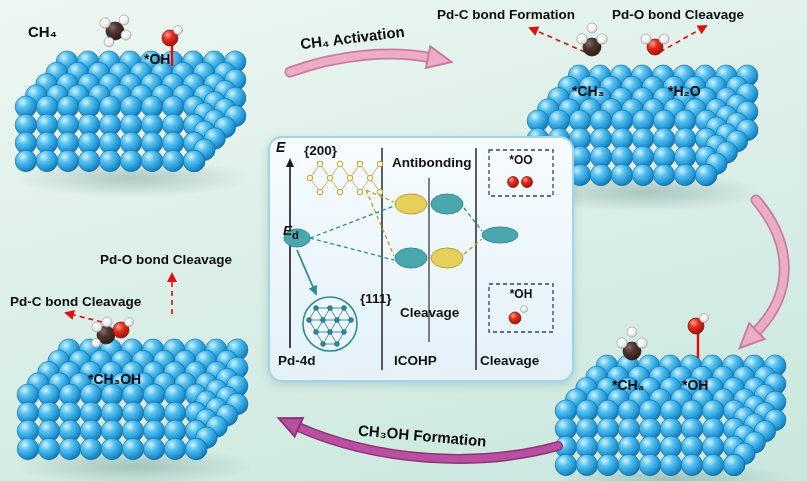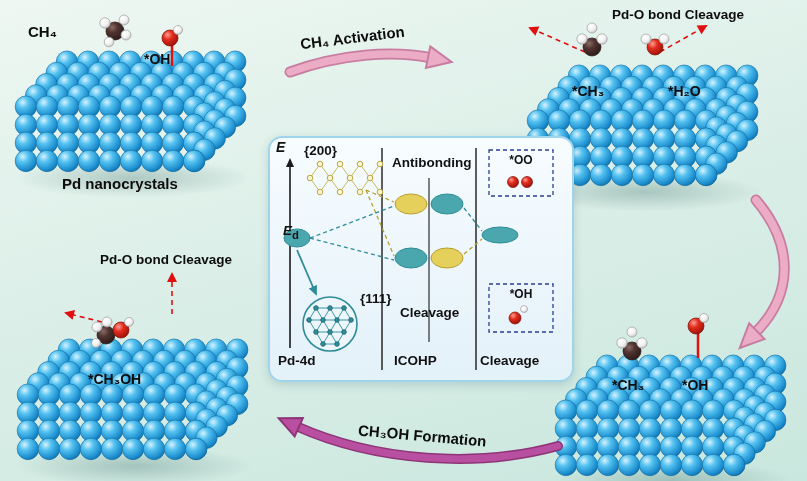--- a/index.html
+++ b/index.html
@@ -611,24 +611,25 @@
     <span class="ilbl t13" style="left:122px;top:18px">Antibonding</span>
     <span class="ilbl t13" style="left:130px;top:168px">Cleavage</span>
     <span class="ilbl t13" style="left:124px;top:216px">ICOHP</span>
     <span class="ilbl t13" style="left:210px;top:216px">Cleavage</span>
     <span class="ilbl t12" style="left:219px;top:16px;width:64px;text-align:center">*OO</span>
     <span class="ilbl t12" style="left:219px;top:150px;width:64px;text-align:center">*OH</span>
   </div>
 
   <span class="lbl t15" style="left:28px;top:24px">CH₄</span>
   <span class="lbl t14" style="left:144px;top:52px">*OH</span>
-  <span class="lbl t15" style="left:62px;top:176px">Pd nanocrystals</span>
   <span class="lbl t15" style="left:300px;top:30px;transform:rotate(-7deg)">CH₄ Activation</span>
+  <span class="lbl t13" style="left:437px;top:8px">Pd-C bond Formation</span>
   <span class="lbl t13" style="left:612px;top:8px">Pd-O bond Cleavage</span>
   <span class="lbl t14" style="left:572px;top:84px">*CH₃</span>
   <span class="lbl t14" style="left:668px;top:84px">*H₂O</span>
   <span class="lbl t14" style="left:612px;top:378px">*CH₃</span>
   <span class="lbl t14" style="left:682px;top:378px">*OH</span>
   <span class="lbl t15" style="left:358px;top:428px;transform:rotate(5deg)">CH₃OH Formation</span>
   <span class="lbl t13" style="left:100px;top:253px">Pd-O bond Cleavage</span>
+  <span class="lbl t13" style="left:10px;top:295px">Pd-C bond Cleavage</span>
   <span class="lbl t14" style="left:88px;top:372px">*CH₃OH</span>
 
 </div>
 
 </body></html>

